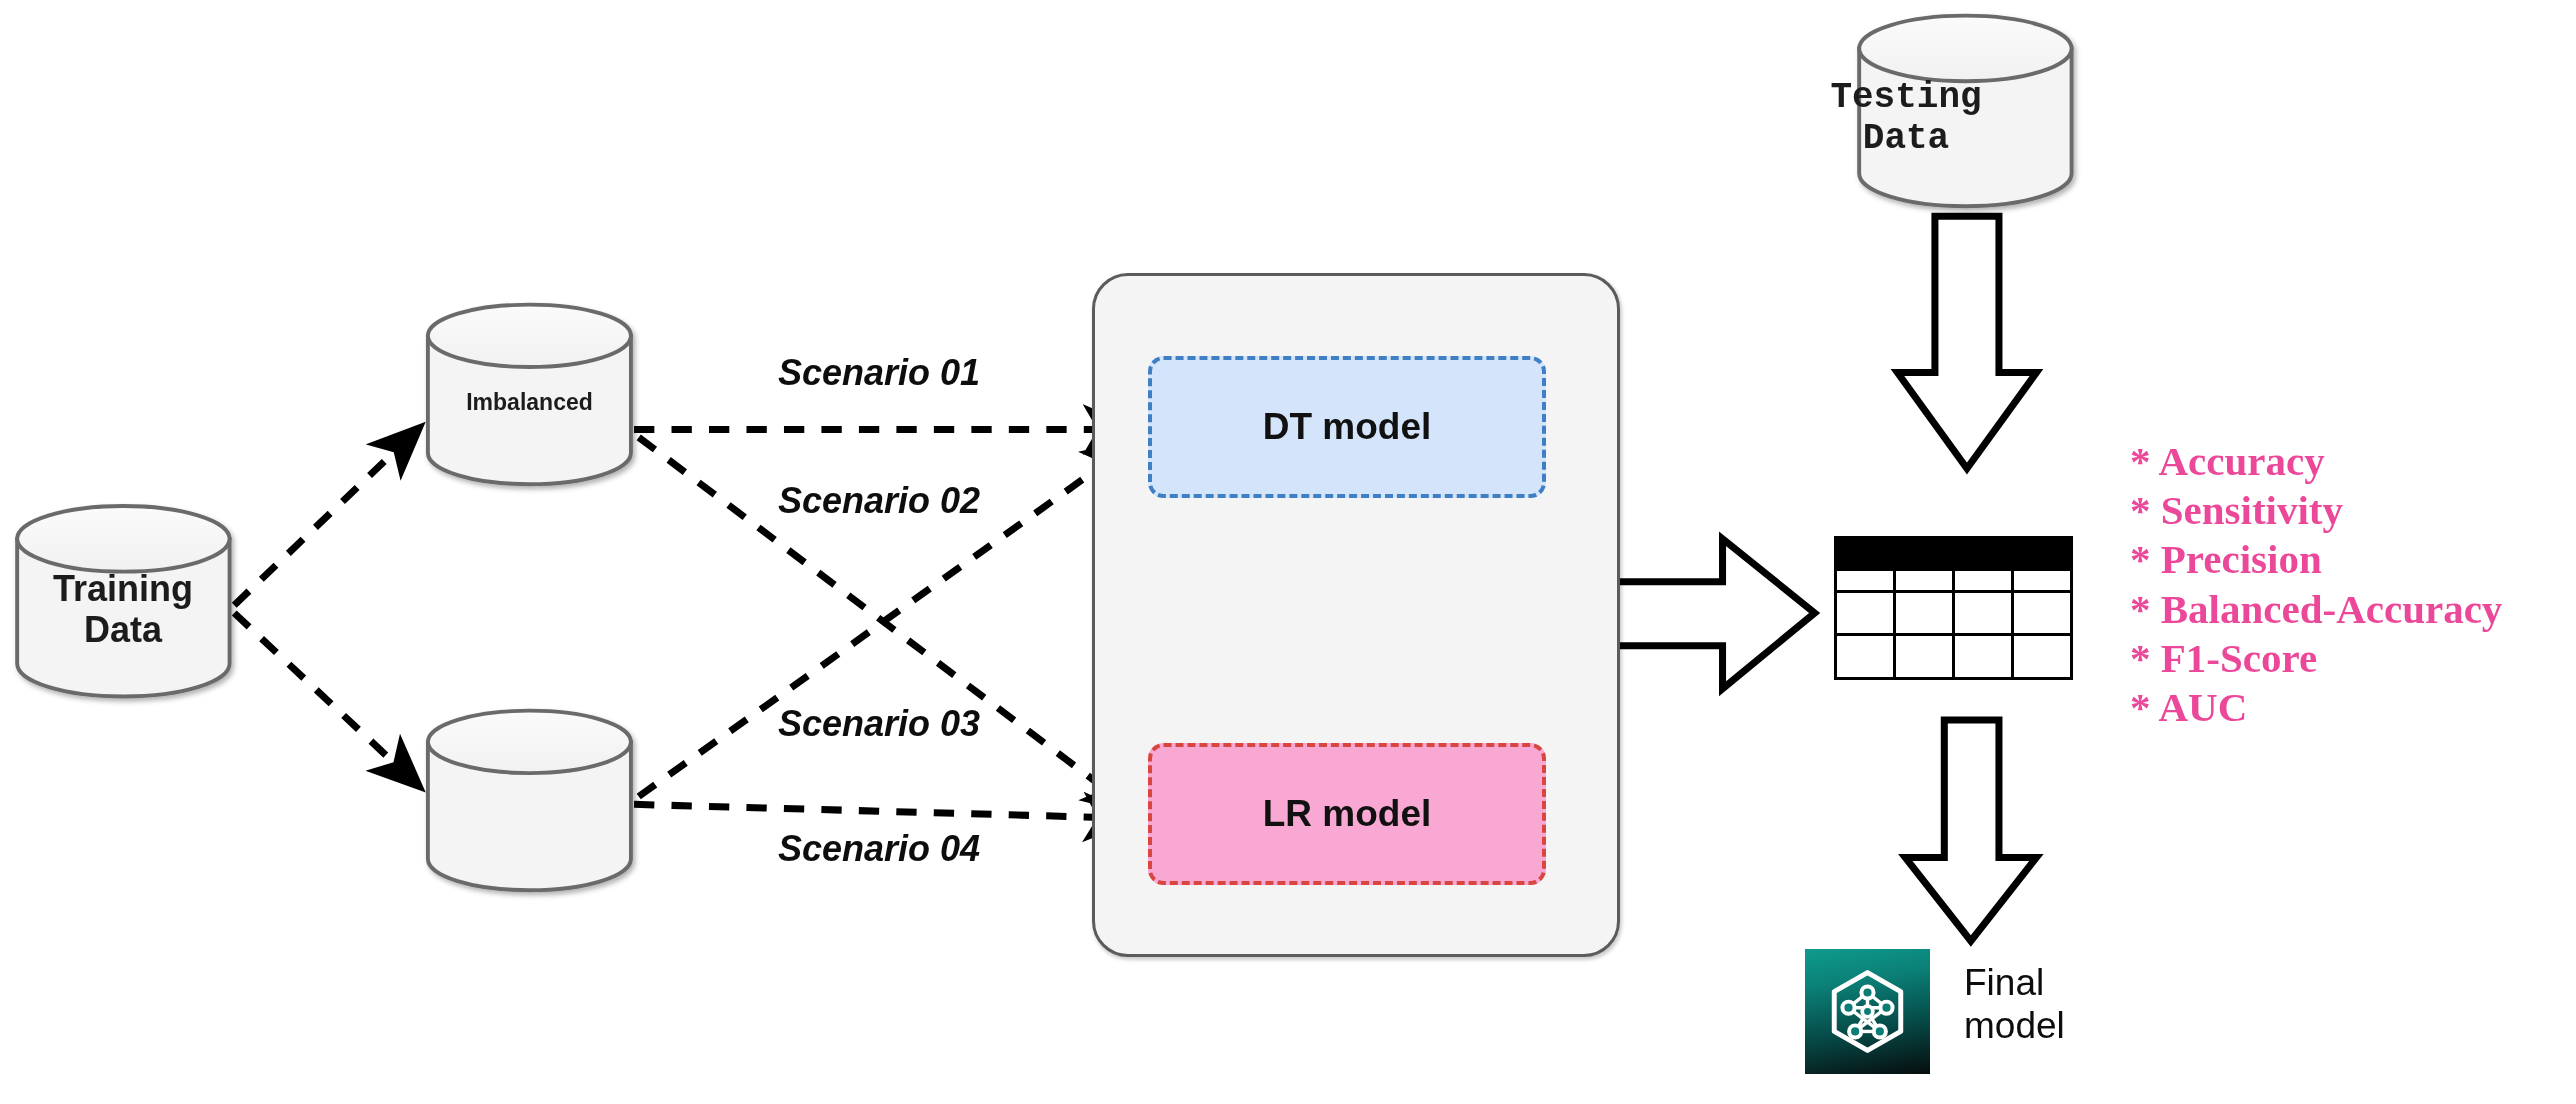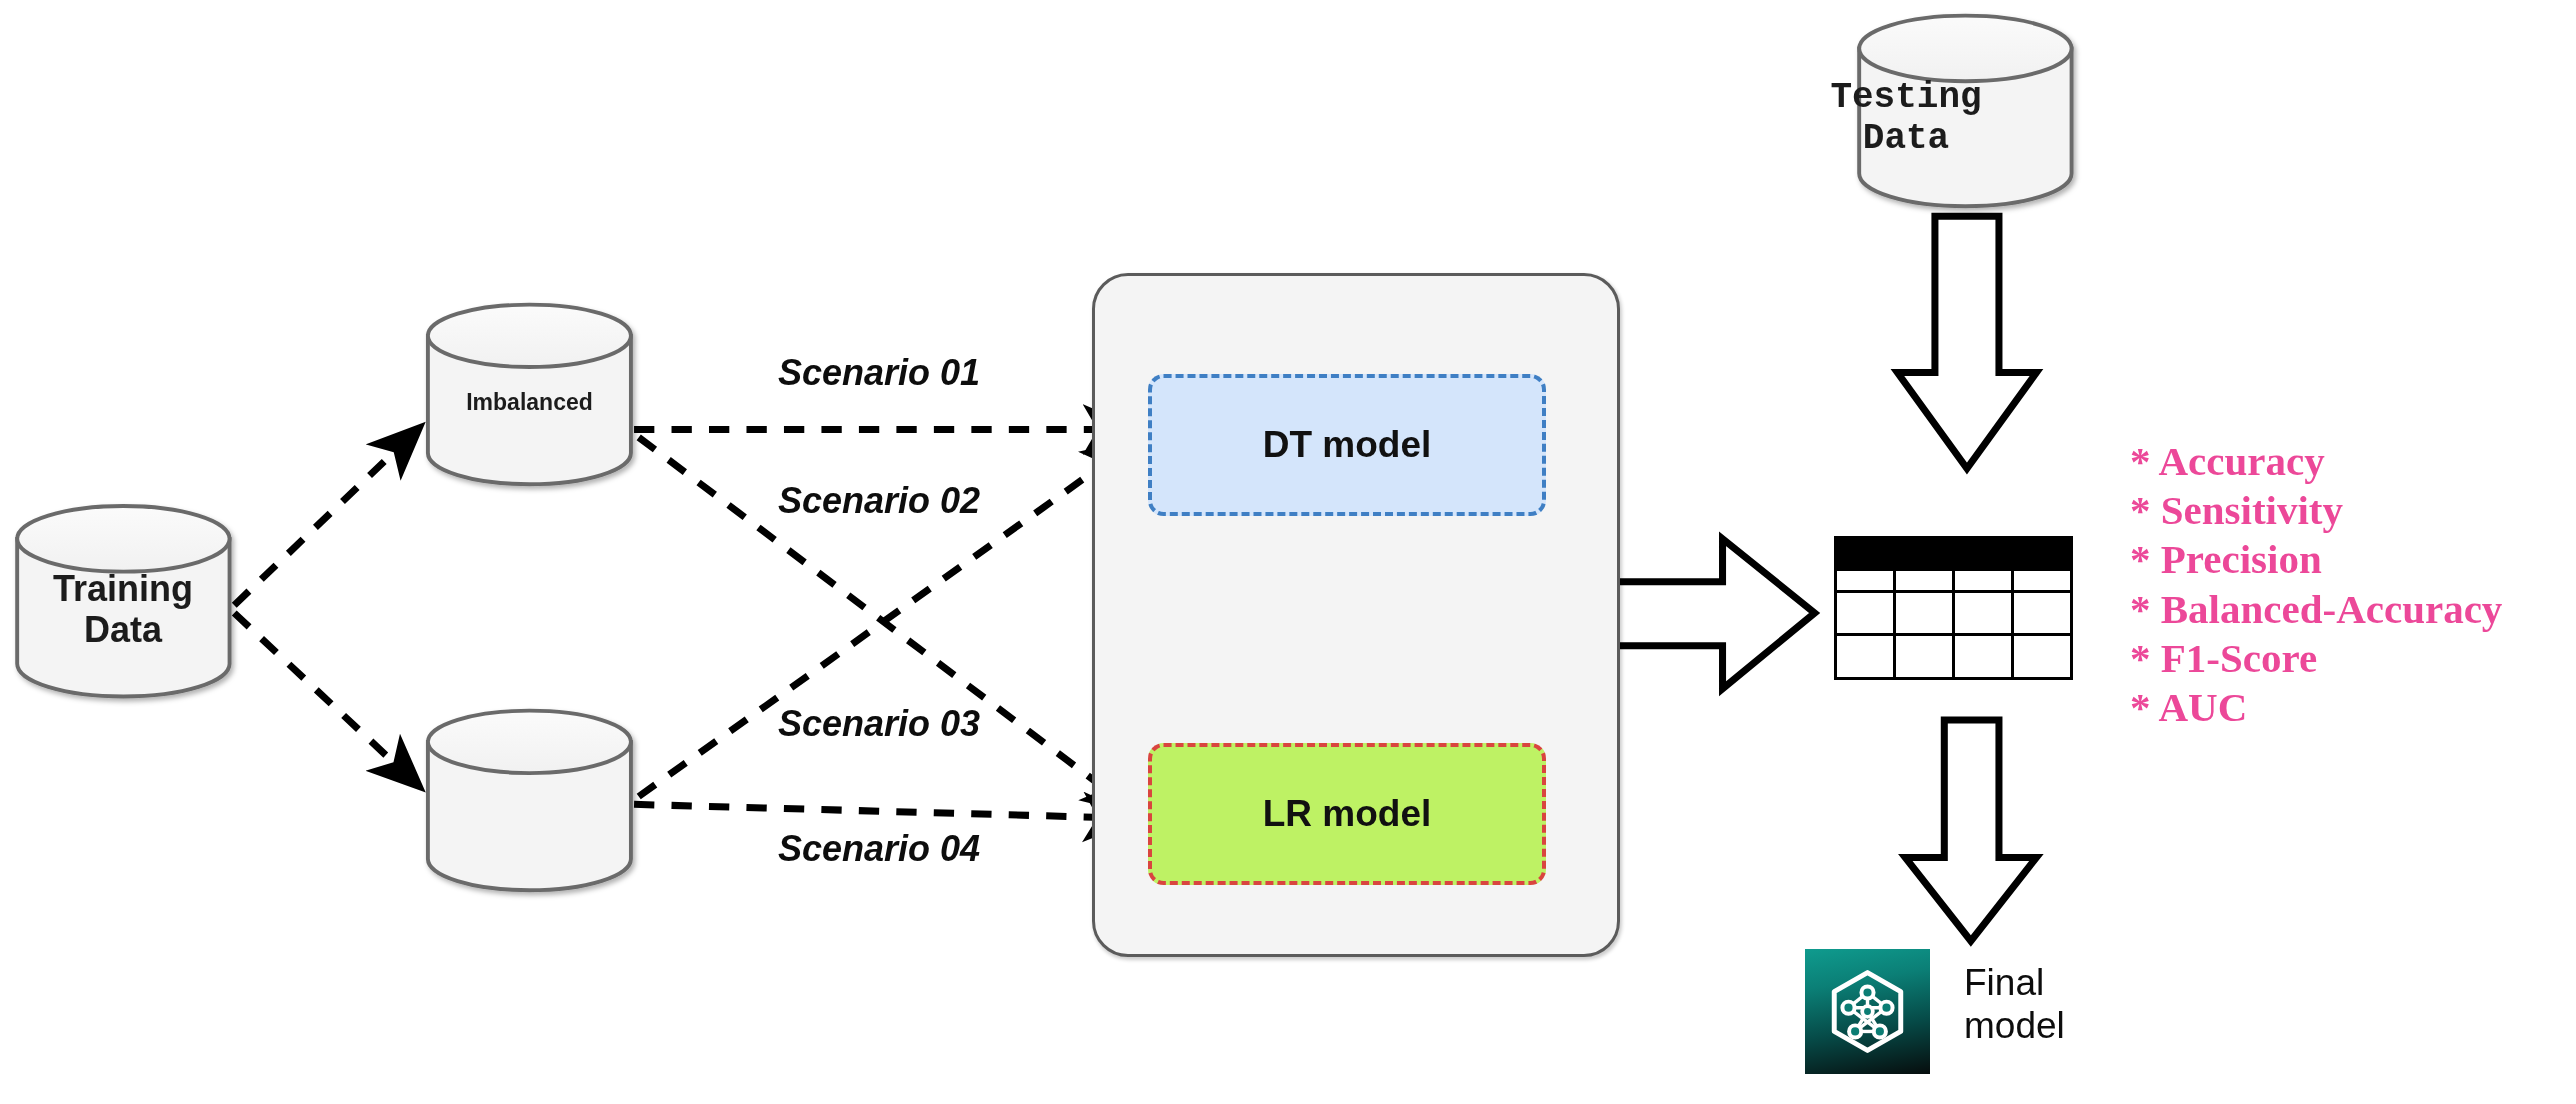--- a/index.html
+++ b/index.html
@@ -56,21 +56,21 @@
     align-items: center;
     justify-content: center;
     font-weight: bold;
     color: #111111;
   }
   .model-chip.dt {
     background: #d4e5fb;
     border: 4.7px dashed #3f7fc4;
   }
   .model-chip.lr {
-    background: #bef264;
+    background: #f9a8d4;
     border: 4.7px dashed #d9453f;
   }
 
   
   .scenario {
     position: absolute;
     font-style: italic;
     font-weight: bold;
     color: #0d0d0d;
     white-space: nowrap;
@@ -187,21 +187,21 @@
     <div class="cyl-label" style="font-size:23px;">Imbalanced</div>
   </div>
 
 
   <div class="cyl" style="left:1800px; top:56px; width:212px; height:125px;font-family:Liberation Mono, monospace;">
     <div class="cyl-label" style="font-size:36px;"><span>Testing</span><br><span>Data</span></div>
   </div>
 
   <div class="models-box" style="left:1092px; top:273px; width:522px; height:678px;"></div>
 
-  <div class="model-chip dt" style="left:1148px; top:356px; width:390px; height:134px; font-size:37px;margin-top:18px;">
+  <div class="model-chip dt" style="left:1148px; top:356px; width:390px; height:134px; font-size:37px;">
     <span>DT model</span>
   </div>
 
   <div class="model-chip lr" style="left:1148px; top:743px; width:390px; height:134px; font-size:37px;">
     <span>LR model</span>
   </div>
 
   <div class="scenario" style="left:778px; top:352px; font-size:36px;">Scenario 01</div>
 
   <div class="scenario" style="left:778px; top:480px; font-size:36px;">Scenario 02</div>

